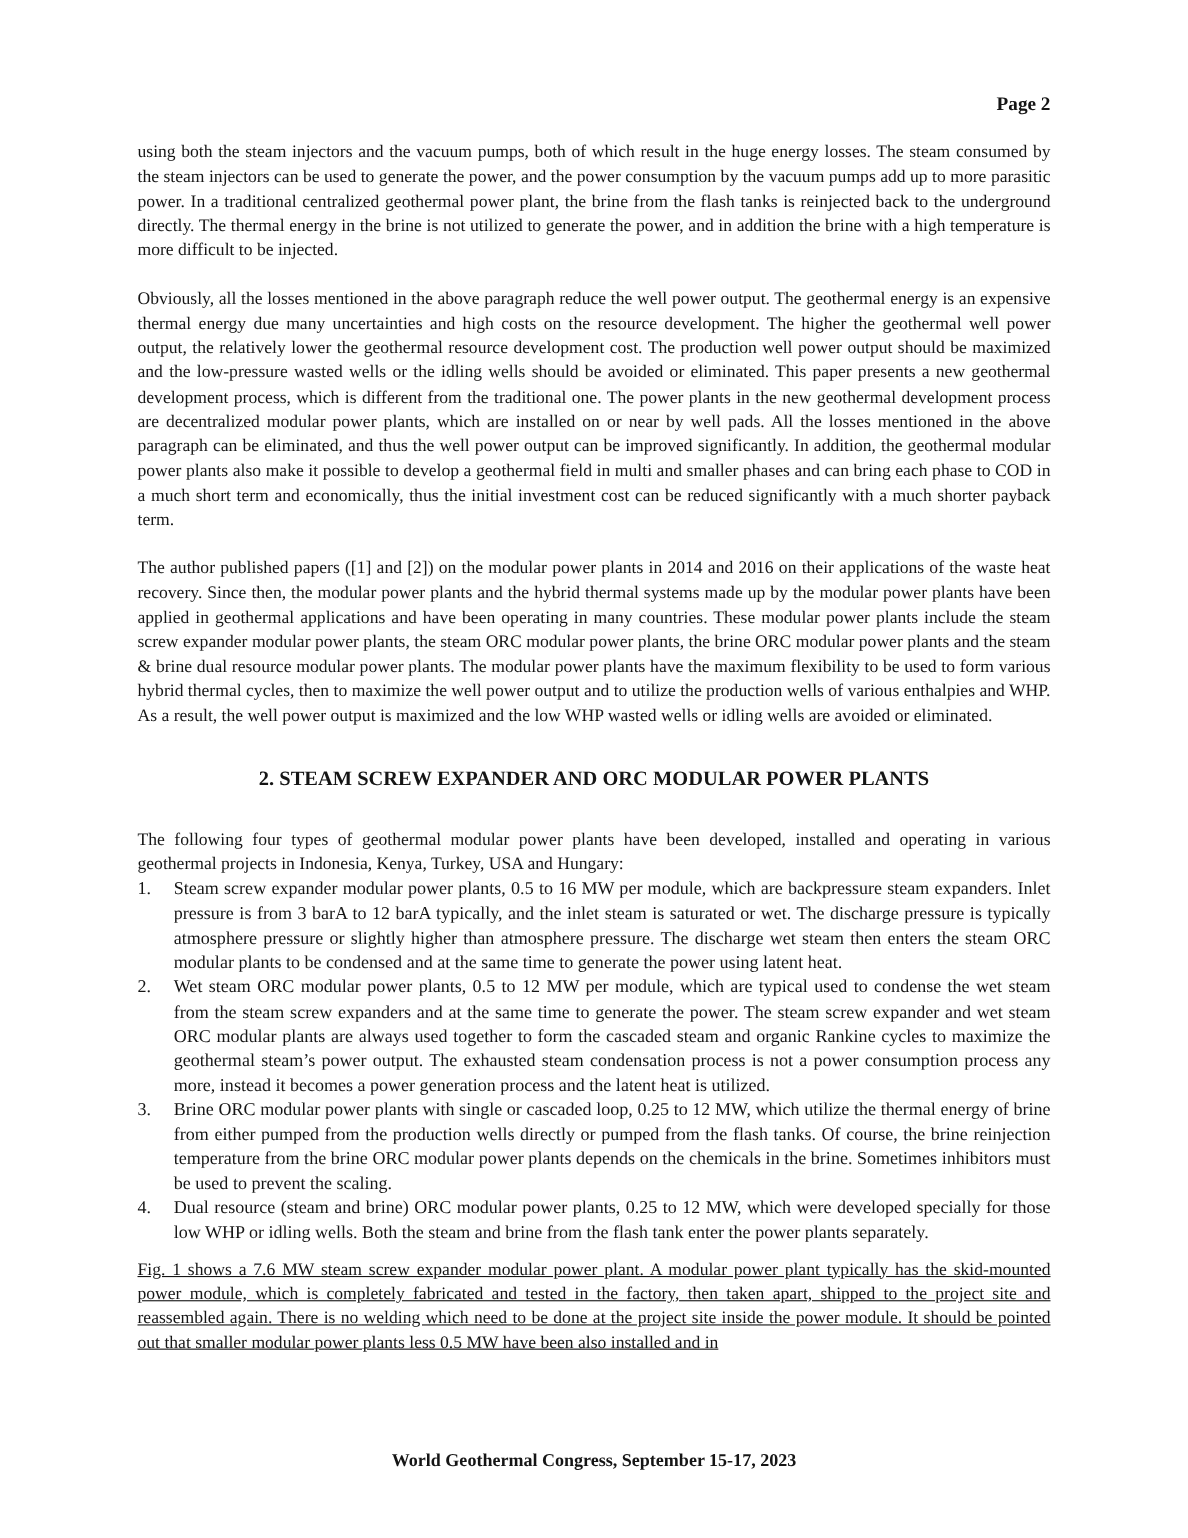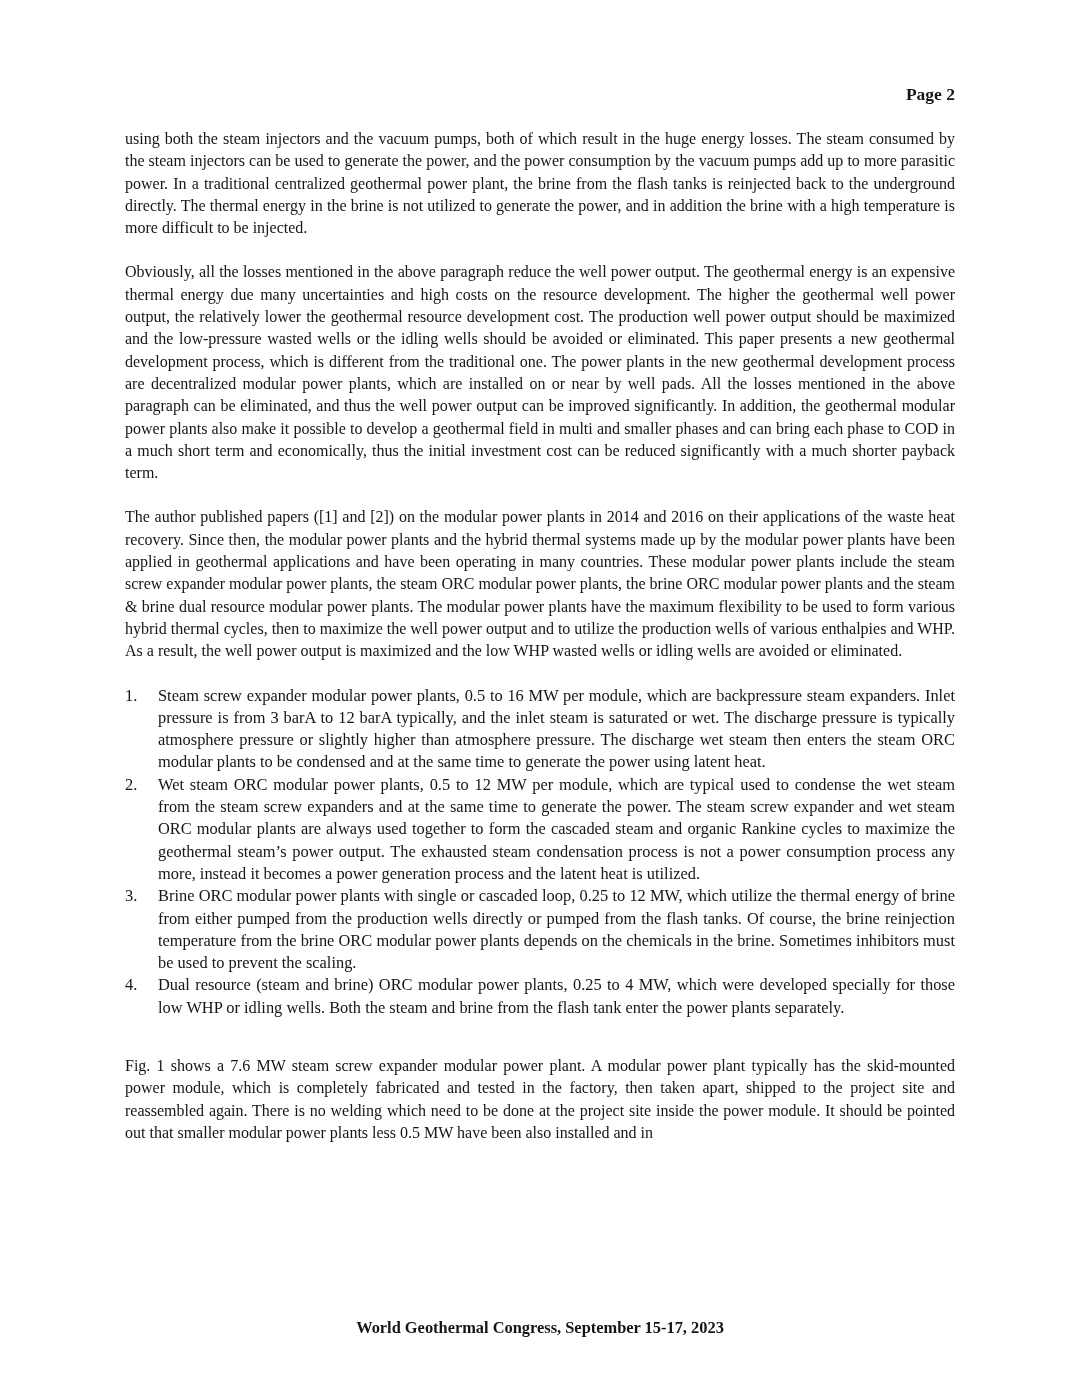--- a/index.html
+++ b/index.html
@@ -51,21 +51,22 @@
     line-height: 22.3px;
   }
   .list-item .num {
     flex: 0 0 33px;
   }
   .list-item .li-text {
     flex: 1;
     text-align: justify;
   }
   .fig-para {
-    margin-top: 36px;
+    margin-top: 12px;
+    text-decoration: underline;
   }
   .footer {
     position: absolute;
     left: 0;
     right: 0;
     bottom: 60px;
     text-align: center;
     font-size: 16.4px;
     line-height: 20px;
     font-weight: bold;
@@ -78,42 +79,44 @@
   <div class="content">
 
     <div class="page-number">Page 2</div>
 
     <p class="para">using both the steam injectors and the vacuum pumps, both of which result in the huge energy losses. The steam consumed by the steam injectors can be used to generate the power, and the power consumption by the vacuum pumps add up to more parasitic power. In a traditional centralized geothermal power plant, the brine from the flash tanks is reinjected back to the underground directly. The thermal energy in the brine is not utilized to generate the power, and in addition the brine with a high temperature is more difficult to be injected.</p>
 
     <p class="para">Obviously, all the losses mentioned in the above paragraph reduce the well power output. The geothermal energy is an expensive thermal energy due many uncertainties and high costs on the resource development. The higher the geothermal well power output, the relatively lower the geothermal resource development cost.  The production well power output should be maximized and the low-pressure wasted wells or the idling wells should be avoided or eliminated. This paper presents a new geothermal development process, which is different from the traditional one. The power plants in the new geothermal development process are decentralized modular power plants, which are installed on or near by well pads. All the losses mentioned in the above paragraph can be eliminated, and thus the well power output can be improved significantly. In addition, the geothermal modular power plants also make it possible to develop a geothermal field in multi and smaller phases and can bring each phase to COD in a much short term and economically, thus the initial investment cost can be reduced significantly with a much shorter payback term.</p>
 
     <p class="para">The author published papers ([1] and [2]) on the modular power plants in 2014 and 2016 on their applications of the waste heat recovery. Since then, the modular power plants and the hybrid thermal systems made up by the modular power plants have been applied in geothermal applications and have been operating in many countries. These modular power plants include the steam screw expander modular power plants, the steam ORC modular power plants, the brine ORC modular power plants and the steam &amp; brine dual resource modular power plants. The modular power plants have the maximum flexibility to be used to form various hybrid thermal cycles, then to maximize the well power output and to utilize the production wells of various enthalpies and WHP. As a result, the well power output is maximized and the low WHP wasted wells or idling wells are avoided or eliminated.</p>
 
+    <h2 class="section-heading">2. STEAM SCREW EXPANDER AND ORC MODULAR POWER PLANTS</h2>
 
+    <p class="para intro-para">The following four types of geothermal modular power plants have been developed, installed and operating in various geothermal projects in Indonesia, Kenya, Turkey, USA and Hungary:</p>
 
     <div class="numbered-list">
 
       <div class="list-item">
         <span class="num">1.</span>
         <span class="li-text">Steam screw expander modular power plants, 0.5 to 16 MW per module, which are backpressure steam expanders.  Inlet pressure is from 3 barA to 12 barA typically, and the inlet steam is saturated or wet. The discharge pressure is typically atmosphere pressure or slightly higher than atmosphere pressure. The discharge wet steam then enters the steam ORC modular plants to be condensed and at the same time to generate the power using latent heat.</span>
       </div>
 
       <div class="list-item">
         <span class="num">2.</span>
         <span class="li-text">Wet steam ORC modular power plants, 0.5 to 12 MW per module, which are typical used to condense the wet steam from the steam screw expanders and at the same time to generate the power. The steam screw expander and wet steam ORC modular plants are always used together to form the cascaded steam and organic Rankine cycles to maximize the geothermal steam’s power output. The exhausted steam condensation process is not a power consumption process any more, instead it becomes a power generation process and the latent heat is utilized.</span>
       </div>
 
       <div class="list-item">
         <span class="num">3.</span>
         <span class="li-text">Brine ORC modular power plants with single or cascaded loop, 0.25 to 12 MW, which utilize the thermal energy of brine from either pumped from the production wells directly or pumped from the flash tanks.  Of course, the brine reinjection temperature from the brine ORC modular power plants depends on the chemicals in the brine. Sometimes inhibitors must be used to prevent the scaling.</span>
       </div>
 
       <div class="list-item">
         <span class="num">4.</span>
-        <span class="li-text">Dual resource (steam and brine) ORC modular power plants, 0.25 to 4 MW, which were developed specially for those low WHP or idling wells. Both the steam and brine from the flash tank enter the power plants separately.</span>
+        <span class="li-text">Dual resource (steam and brine) ORC modular power plants, 0.25 to 12 MW, which were developed specially for those low WHP or idling wells. Both the steam and brine from the flash tank enter the power plants separately.</span>
       </div>
 
     </div>
 
     <p class="para fig-para">Fig. 1 shows a 7.6 MW steam screw expander modular power plant. A modular power plant typically has the skid-mounted power module, which is completely fabricated and tested in the factory, then taken apart, shipped to the project site and reassembled again. There is no welding which need to be done at the project site inside the power module. It should be pointed out that smaller modular power plants less 0.5 MW have been also installed and in</p>
 
   </div>
 
   <div class="footer">World Geothermal Congress, September 15-17, 2023</div>
 </div>

